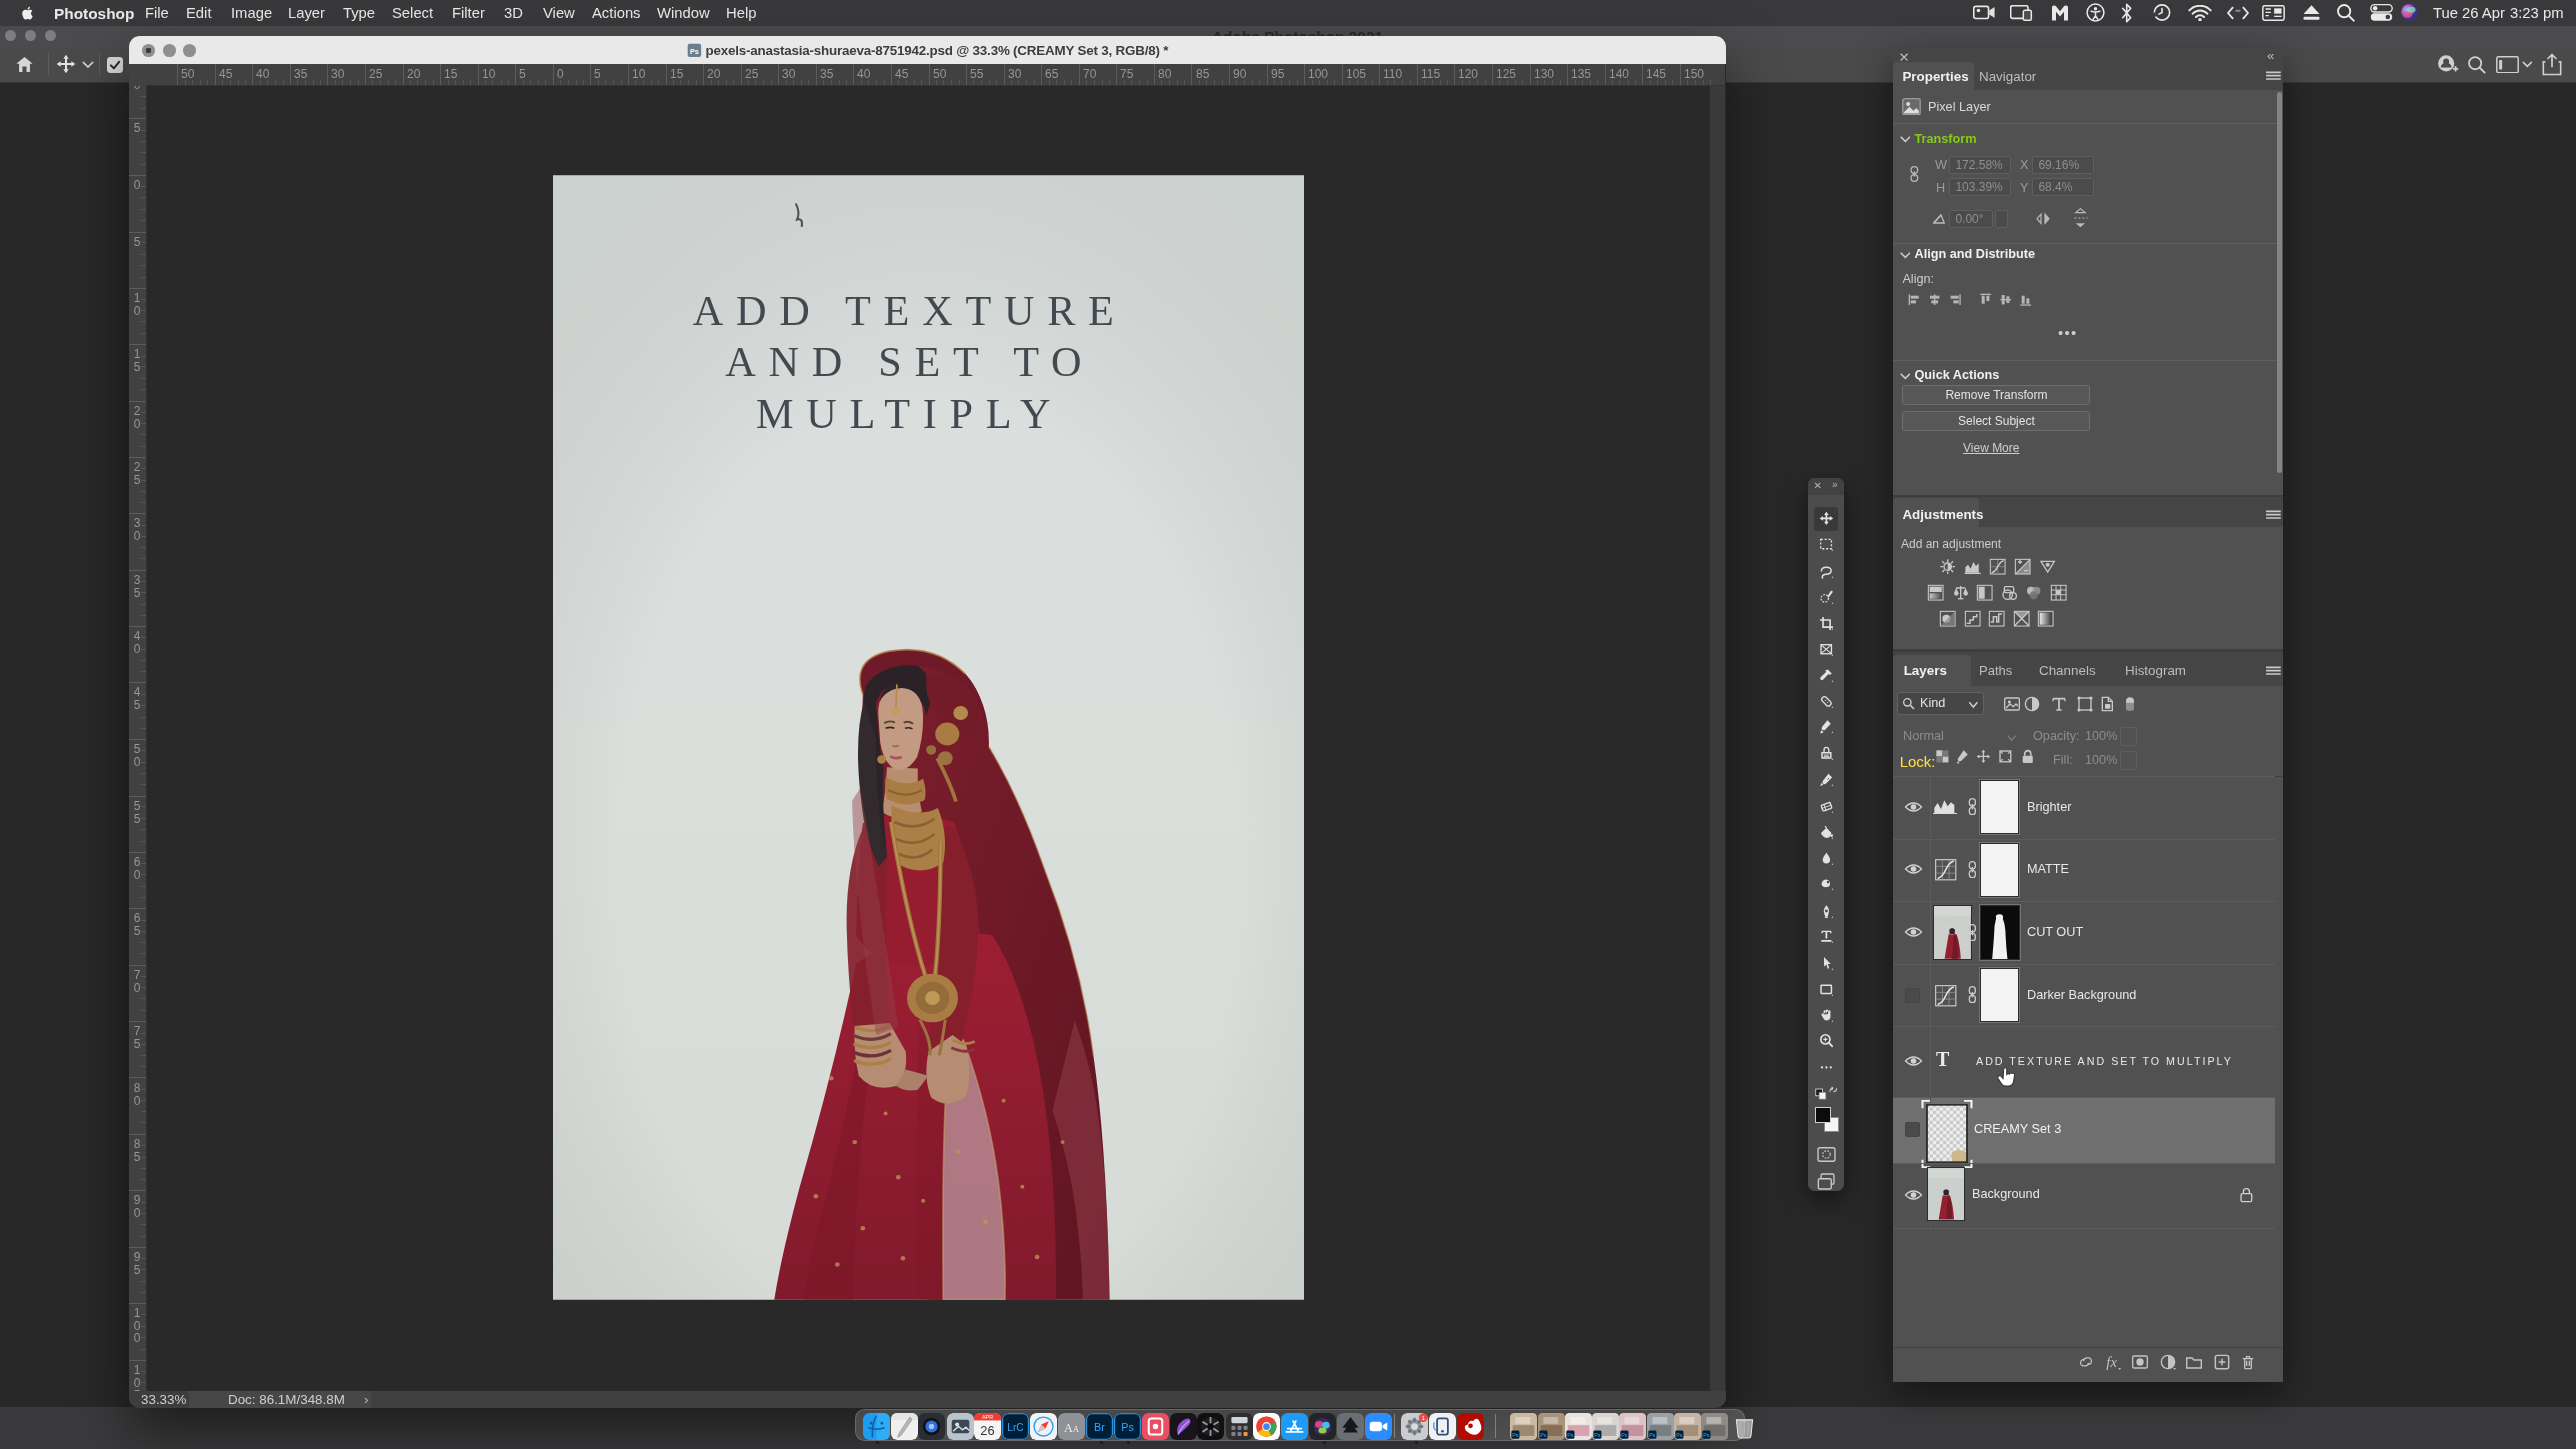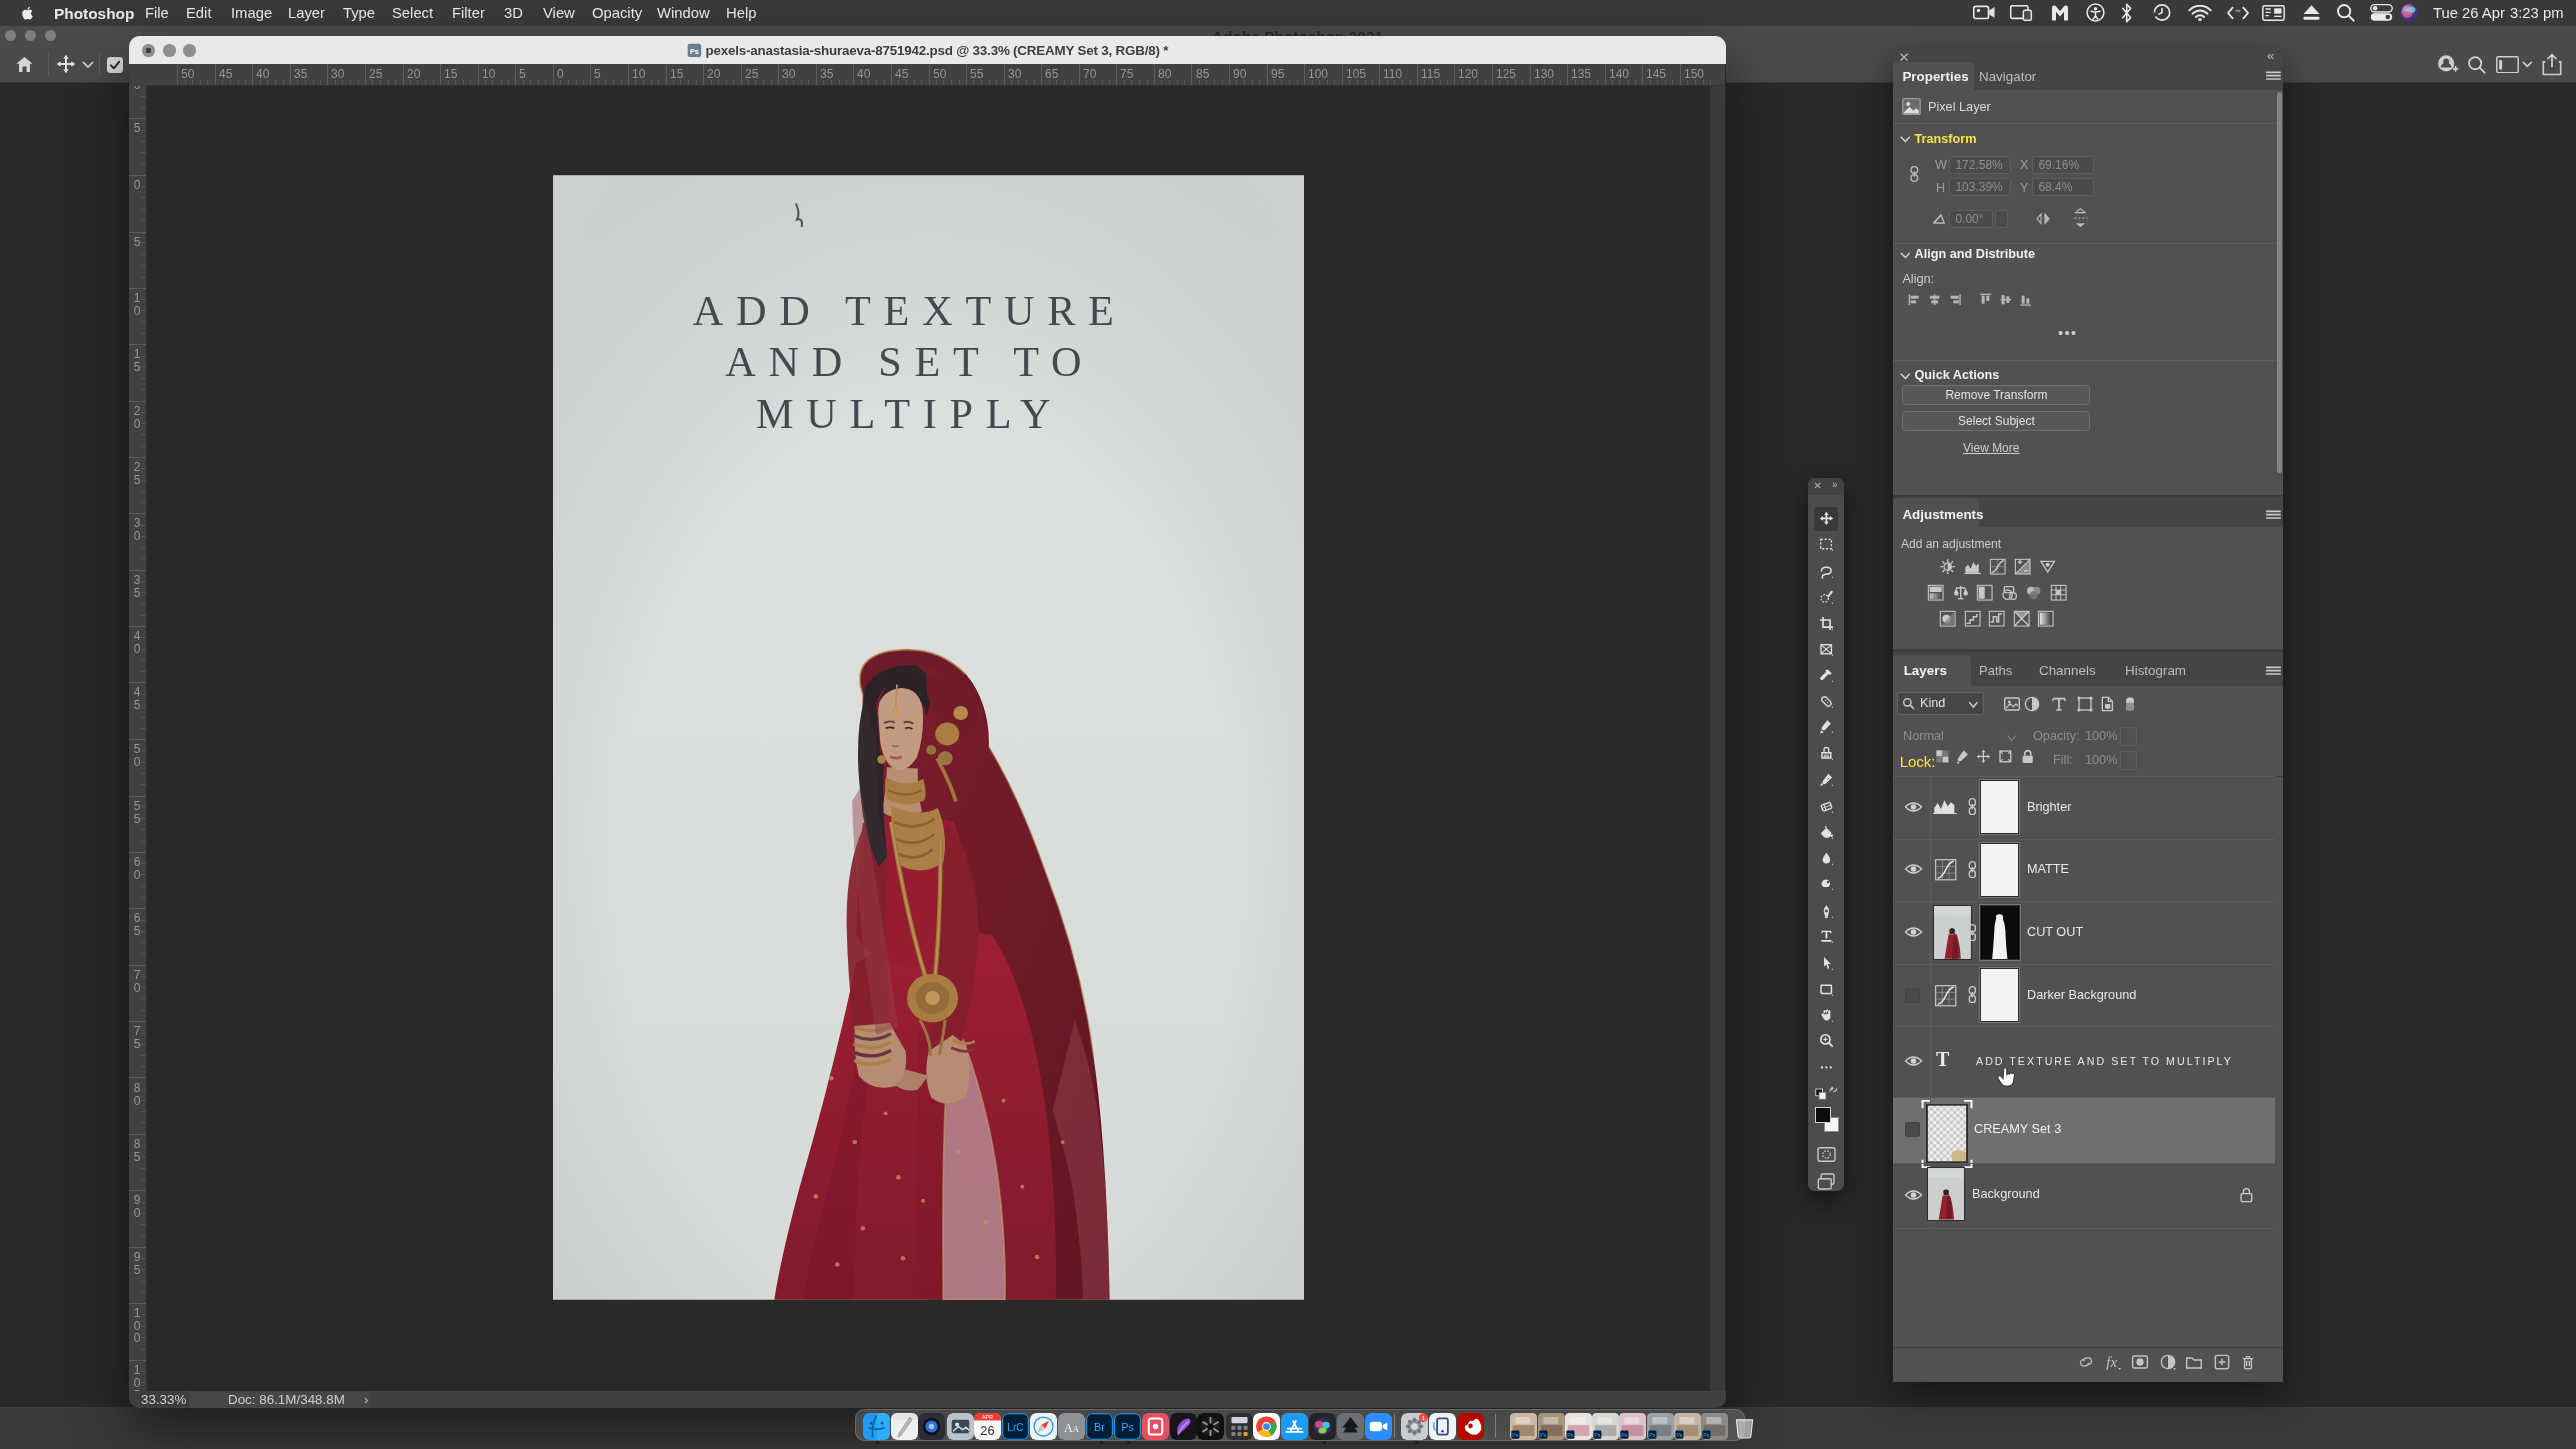--- a/index.html
+++ b/index.html
@@ -92,21 +92,21 @@
     <div class="mi" style="left:54px;font-weight:bold;font-size:15.4px;">Photoshop</div>
     <div class="mi" style="left:145px;">File</div>
     <div class="mi" style="left:186px;">Edit</div>
     <div class="mi" style="left:231px;">Image</div>
     <div class="mi" style="left:288px;">Layer</div>
     <div class="mi" style="left:343px;">Type</div>
     <div class="mi" style="left:392px;">Select</div>
     <div class="mi" style="left:452px;">Filter</div>
     <div class="mi" style="left:504px;">3D</div>
     <div class="mi" style="left:543px;">View</div>
-    <div class="mi" style="left:592px;">Opacity</div>
+    <div class="mi" style="left:592px;">Actions</div>
     <div class="mi" style="left:657px;">Window</div>
     <div class="mi" style="left:726px;">Help</div>
 
     <svg class="abs" style="left:1973px;top:5.4px" width="23" height="14.8" viewBox="0 0 34 22">
         <rect x="1" y="2" width="22" height="18" rx="3" fill="none" stroke="#e9e9e9" stroke-width="2.4"></rect>
         <path d="M24 8 L32 3 L32 19 L24 14 Z" fill="#e2e2e2"></path>
         <circle cx="8" cy="8" r="2.6" fill="#e9e9e9"></circle>
       </svg>
     <svg class="abs" style="left:2010px;top:4.7px" width="24" height="16" viewBox="0 0 36 24">
         <rect x="1" y="1" width="26" height="19" rx="3" fill="none" stroke="#e9e9e9" stroke-width="2.4"></rect>
@@ -862,21 +862,21 @@
 <svg class="abs" style="left:9.4px;top:51px" width="19" height="17.4" viewBox="0 0 28 26">
         <rect x="1" y="1" width="26" height="24" rx="3" fill="#6a6a6a" stroke="#9b9b9b" stroke-width="2"></rect>
         <circle cx="9" cy="9" r="3" fill="#dcdcdc"></circle>
         <path d="M3 21 L11 13 L17 19 L21 15 L25 19 V23 H3 Z" fill="#dcdcdc"></path>
       </svg>
 <div class="abs" style="left:35px;top:53px;font-size:12.7px;color:#d8d8d8;">Pixel Layer</div>
 <div class="abs" style="left:0;top:76px;width:390px;height:0.7px;background:#5e5e5e;"></div>
 <svg class="abs" style="left:6.7px;top:89px" width="10.7" height="6.7" viewBox="0 0 16 10">
         <path d="M1 1 L8 8 L15 1" stroke="#cdcdcd" stroke-width="2.2" fill="none"></path>
       </svg>
-<div class="abs" style="left:21.5px;top:85px;font-size:12.7px;font-weight:bold;color:#fde047;">Transform</div>
+<div class="abs" style="left:21.5px;top:85px;font-size:12.7px;font-weight:bold;color:#84cc16;">Transform</div>
 <svg class="abs" style="left:16px;top:119px" width="10.7" height="16" viewBox="0 0 16 24">
         <rect x="3" y="1" width="10" height="10" rx="5" fill="none" stroke="#b9b9b9" stroke-width="2"></rect>
         <rect x="3" y="13" width="10" height="10" rx="5" fill="none" stroke="#b9b9b9" stroke-width="2"></rect>
         <path d="M8 8 v8" stroke="#b9b9b9" stroke-width="2"></path>
       </svg>
 <div class="abs" style="left:42px;top:111px;font-size:12.7px;color:#9c9c9c;">W</div>
 <div class="abs" style="left:56px;top:109px;width:62px;height:18px;background:#4b4b4b;border:0.7px solid #5e5e5e;border-radius:2px;font-size:12px;color:#8e8e8e;line-height:17.4px;padding-left:5.4px;">172.58%</div>
 <div class="abs" style="left:127px;top:111px;font-size:12.7px;color:#9c9c9c;">X</div>
 <div class="abs" style="left:139px;top:109px;width:62px;height:18px;background:#4b4b4b;border:0.7px solid #5e5e5e;border-radius:2px;font-size:12px;color:#8e8e8e;line-height:17.4px;padding-left:5.4px;">69.16%</div>
 <div class="abs" style="left:43px;top:134px;font-size:12.7px;color:#9c9c9c;">H</div>

